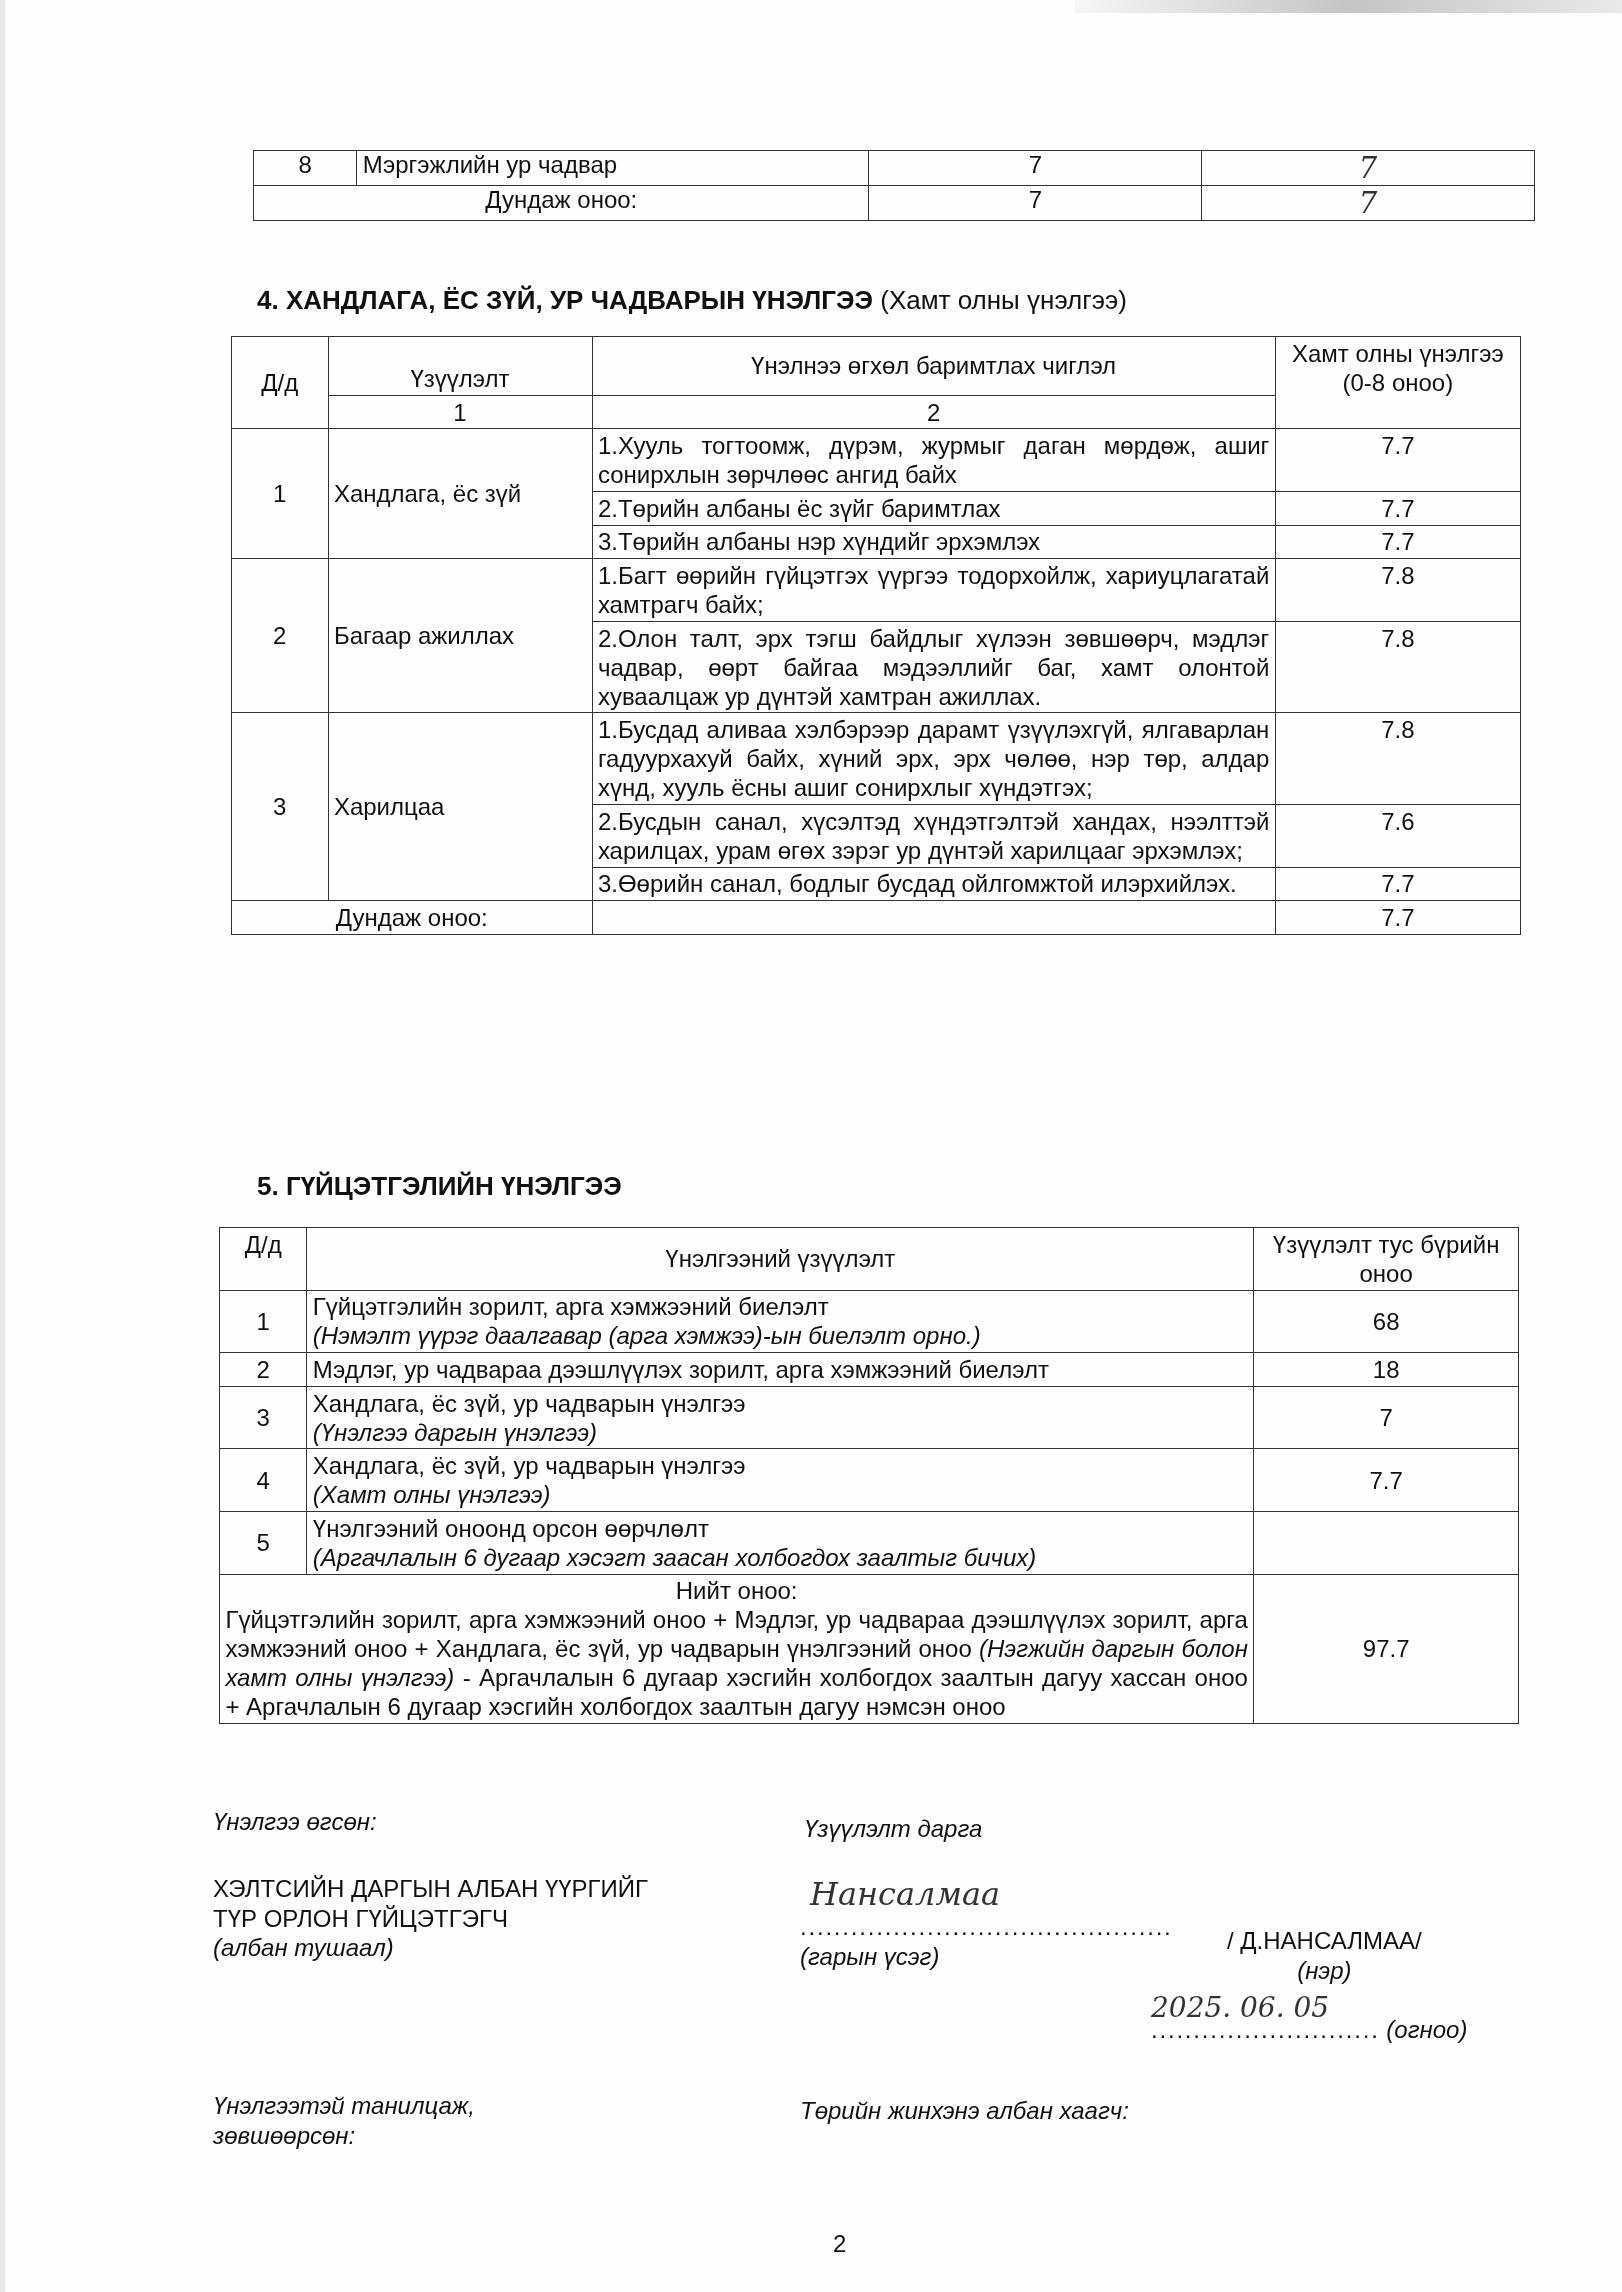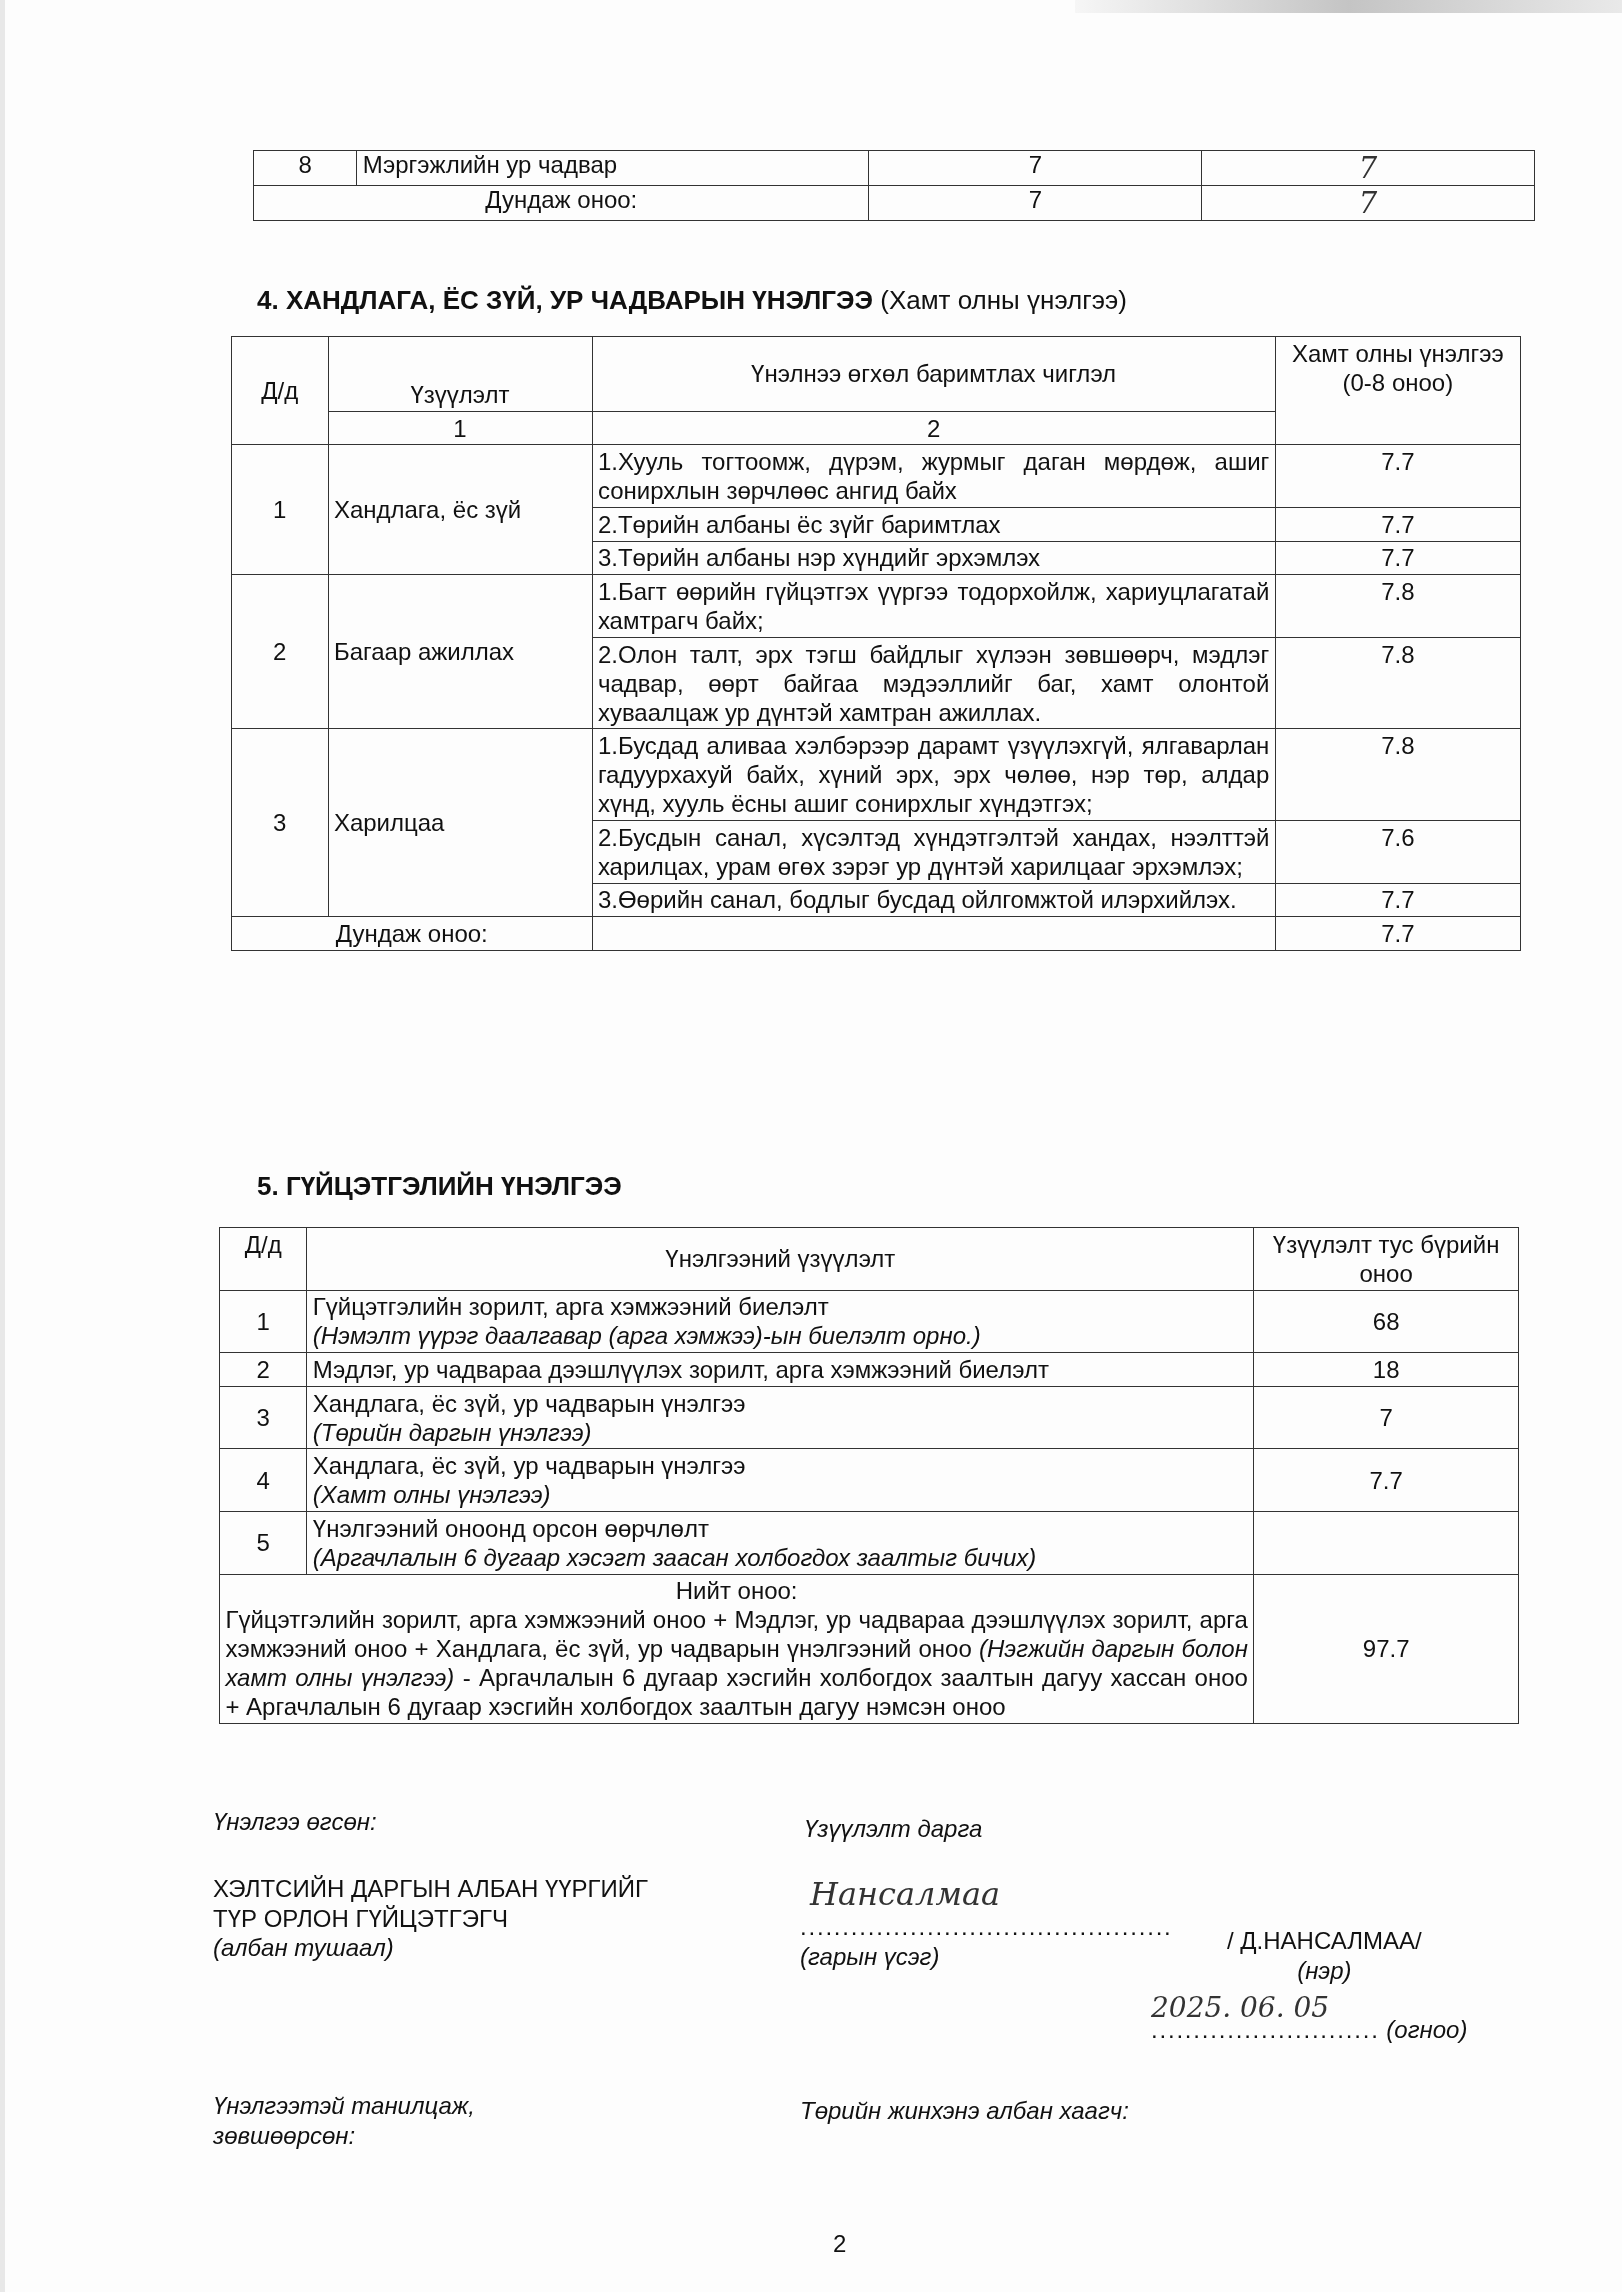--- a/index.html
+++ b/index.html
@@ -59,21 +59,21 @@
 
 <div id="s4-title" class="section-title">
   <span>4. ХАНДЛАГА, ЁС ЗҮЙ, УР ЧАДВАРЫН ҮНЭЛГЭЭ</span>
   <span class="sub">(Хамт олны үнэлгээ)</span>
 </div>
 
 <table id="t4">
   <tbody>
       <tr>
     <td rowspan="2" class="center" style="width:81px;vertical-align:middle">Д/д</td>
-    <td class="center" style="width:242px;padding-top:43px">Үзүүлэлт</td>
+    <td class="center" style="width:242px;padding-top:27px">Үзүүлэлт</td>
     <td class="center" style="width:645px;vertical-align:middle">Үнэлнээ өгхөл баримтлах чиглэл</td>
     <td rowspan="2" class="center" style="width:224px">Хамт олны үнэлгээ (0-8 оноо)</td>
   </tr>
   <tr>
     <td class="center">1</td>
     <td class="center">2</td>
   </tr>
 
   <tr>
     <td rowspan="3" class="center" style="vertical-align:middle">1</td>
@@ -145,21 +145,21 @@
     <td class="center">2</td>
     <td>
       <div>Мэдлэг, ур чадвараа дээшлүүлэх зорилт, арга хэмжээний биелэлт</div>
     </td>
     <td class="center">18</td>
   </tr>
   <tr>
     <td class="center" style="vertical-align:middle">3</td>
     <td>
       <div>Хандлага, ёс зүй, ур чадварын үнэлгээ</div>
-      <div class="ital">(Төрийн даргын үнэлгээ)</div>
+      <div class="ital">(Үнэлгээ даргын үнэлгээ)</div>
     </td>
     <td class="center" style="vertical-align:middle">7</td>
   </tr>
   <tr>
     <td class="center" style="vertical-align:middle">4</td>
     <td>
       <div>Хандлага, ёс зүй, ур чадварын үнэлгээ</div>
       <div class="ital">(Хамт олны үнэлгээ)</div>
     </td>
     <td class="center" style="vertical-align:middle">7.7</td>

